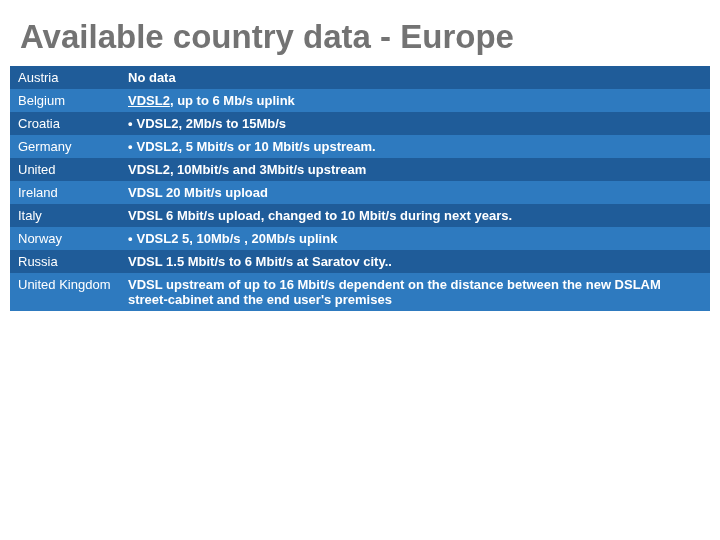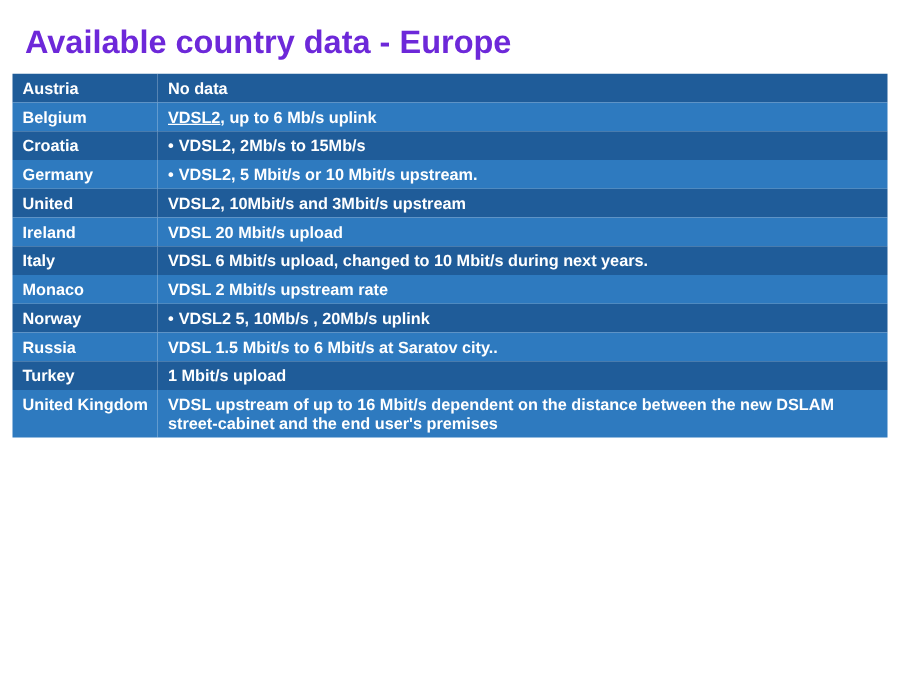--- a/index.html
+++ b/index.html
@@ -4,23 +4,23 @@
   <style>
     * { margin: 0; padding: 0; box-sizing: border-box; }
     body {
       width: 720px;
       height: 540px;
       background: #ffffff;
       font-family: Arial, sans-serif;
       overflow: hidden;
     }
     .page-title {
-      font-size: 26px;
+      font-size: 33px;
       font-weight: bold;
-      color: #6d28d9;
+      color: #737373;
       padding: 18px 20px 10px 20px;
     }
     table {
       width: calc(100% - 20px);
       margin-left: 10px;
       border-collapse: collapse;
       font-size: 13px;
     }
     tr:nth-child(odd) {
       background-color: #1f5c99;
@@ -29,21 +29,21 @@
     tr:nth-child(even) {
       background-color: #2e7abf;
       color: #ffffff;
     }
     td {
       padding: 4px 8px;
       vertical-align: top;
       font-weight: bold;
     }
     td:first-child {
-      font-weight: bold;
+      font-weight: normal;
       white-space: nowrap;
       width: 110px;
       min-width: 110px;
     }
     td:last-child {
       width: 100%;
     }
     .bullet-row {
       display: flex;
       align-items: flex-start;
@@ -91,38 +91,30 @@
       </tr>
       <tr>
         <td>Ireland</td>
         <td>VDSL 20 Mbit/s upload</td>
       </tr>
       <tr>
         <td>Italy</td>
         <td>VDSL 6 Mbit/s upload, changed to 10 Mbit/s during next years.</td>
       </tr>
       <tr>
-        <td>Monaco</td>
-        <td>VDSL 2 Mbit/s upstream rate</td>
-      </tr>
-      <tr>
         <td>Norway</td>
         <td>
           <div class="bullet-row">
             <span class="bullet">•</span>
             <span>VDSL2  5, 10Mb/s , 20Mb/s uplink</span>
           </div>
         </td>
       </tr>
       <tr>
         <td>Russia</td>
         <td>VDSL 1.5 Mbit/s to 6 Mbit/s at Saratov city..</td>
       </tr>
       <tr>
-        <td>Turkey</td>
-        <td>1 Mbit/s upload</td>
-      </tr>
-      <tr>
         <td>United Kingdom</td>
         <td>VDSL upstream of up to 16 Mbit/s dependent on the distance between the new DSLAM street-cabinet and the end user's premises</td>
       </tr>
     </tbody>
 </table>
 
 </body></html>

